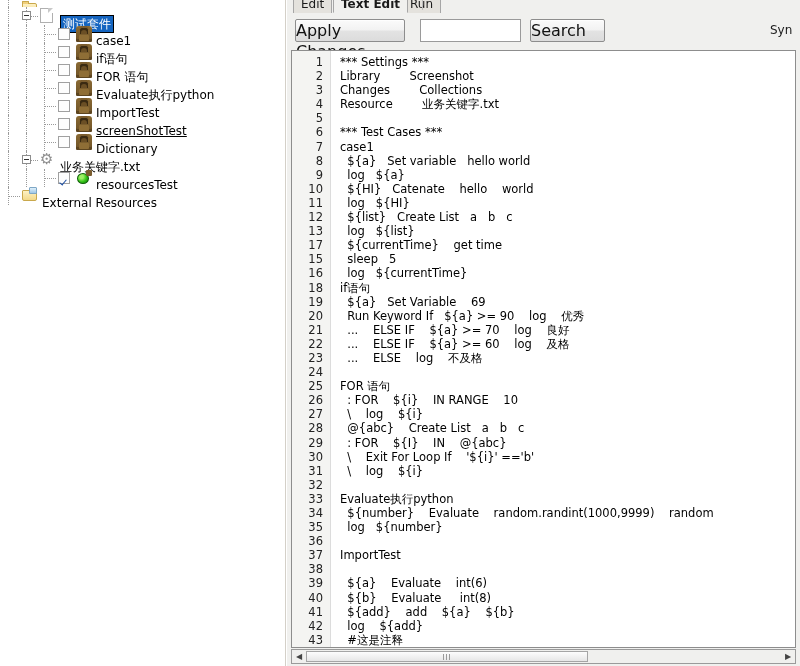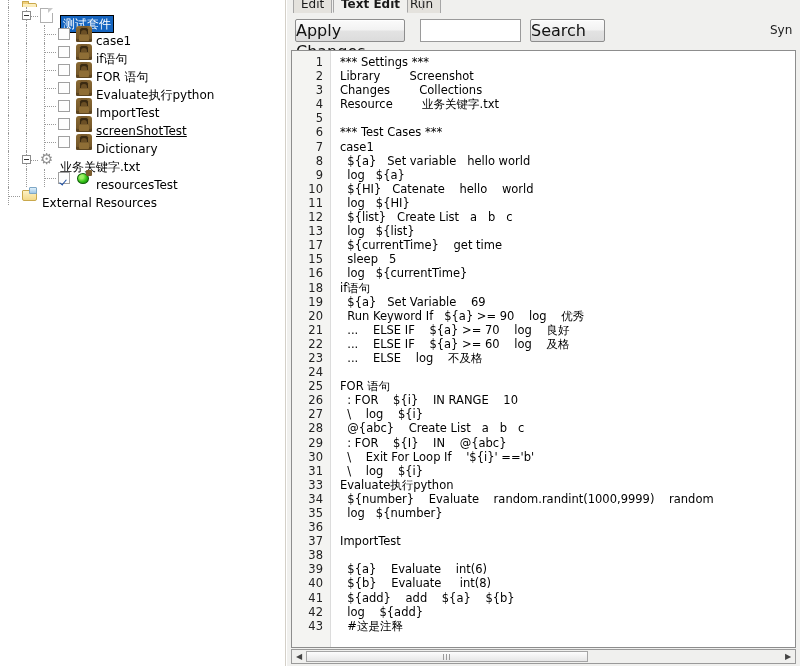--- a/index.html
+++ b/index.html
@@ -523,20 +523,21 @@
           <div class="code-line"><div class="ln">22</div><div class="ctext">  ...    ELSE IF    ${a} &gt;= 60    log    及格</div></div>
           <div class="code-line"><div class="ln">23</div><div class="ctext">  ...    ELSE    log    不及格</div></div>
           <div class="code-line"><div class="ln">24</div><div class="ctext"></div></div>
           <div class="code-line"><div class="ln">25</div><div class="ctext">FOR 语句</div></div>
           <div class="code-line"><div class="ln">26</div><div class="ctext">  : FOR    ${i}    IN RANGE    10</div></div>
           <div class="code-line"><div class="ln">27</div><div class="ctext">  \    log    ${i}</div></div>
           <div class="code-line"><div class="ln">28</div><div class="ctext">  @{abc}    Create List   a   b   c</div></div>
           <div class="code-line"><div class="ln">29</div><div class="ctext">  : FOR    ${I}    IN    @{abc}</div></div>
           <div class="code-line"><div class="ln">30</div><div class="ctext">  \    Exit For Loop If    '${i}' =='b'</div></div>
           <div class="code-line"><div class="ln">31</div><div class="ctext">  \    log    ${i}</div></div>
+          <div class="code-line"><div class="ln">32</div><div class="ctext"></div></div>
           <div class="code-line"><div class="ln">33</div><div class="ctext">Evaluate执行python</div></div>
           <div class="code-line"><div class="ln">34</div><div class="ctext">  ${number}    Evaluate    random.randint(1000,9999)    random</div></div>
           <div class="code-line"><div class="ln">35</div><div class="ctext">  log   ${number}</div></div>
           <div class="code-line"><div class="ln">36</div><div class="ctext"></div></div>
           <div class="code-line"><div class="ln">37</div><div class="ctext">ImportTest</div></div>
           <div class="code-line"><div class="ln">38</div></div>
           <div class="code-line"><div class="ln">39</div><div class="ctext">  ${a}    Evaluate    int(6)</div></div>
           <div class="code-line"><div class="ln">40</div><div class="ctext">  ${b}    Evaluate     int(8)</div></div>
           <div class="code-line"><div class="ln">41</div><div class="ctext">  ${add}    add    ${a}    ${b}</div></div>
           <div class="code-line"><div class="ln">42</div><div class="ctext">  log    ${add}</div></div>

